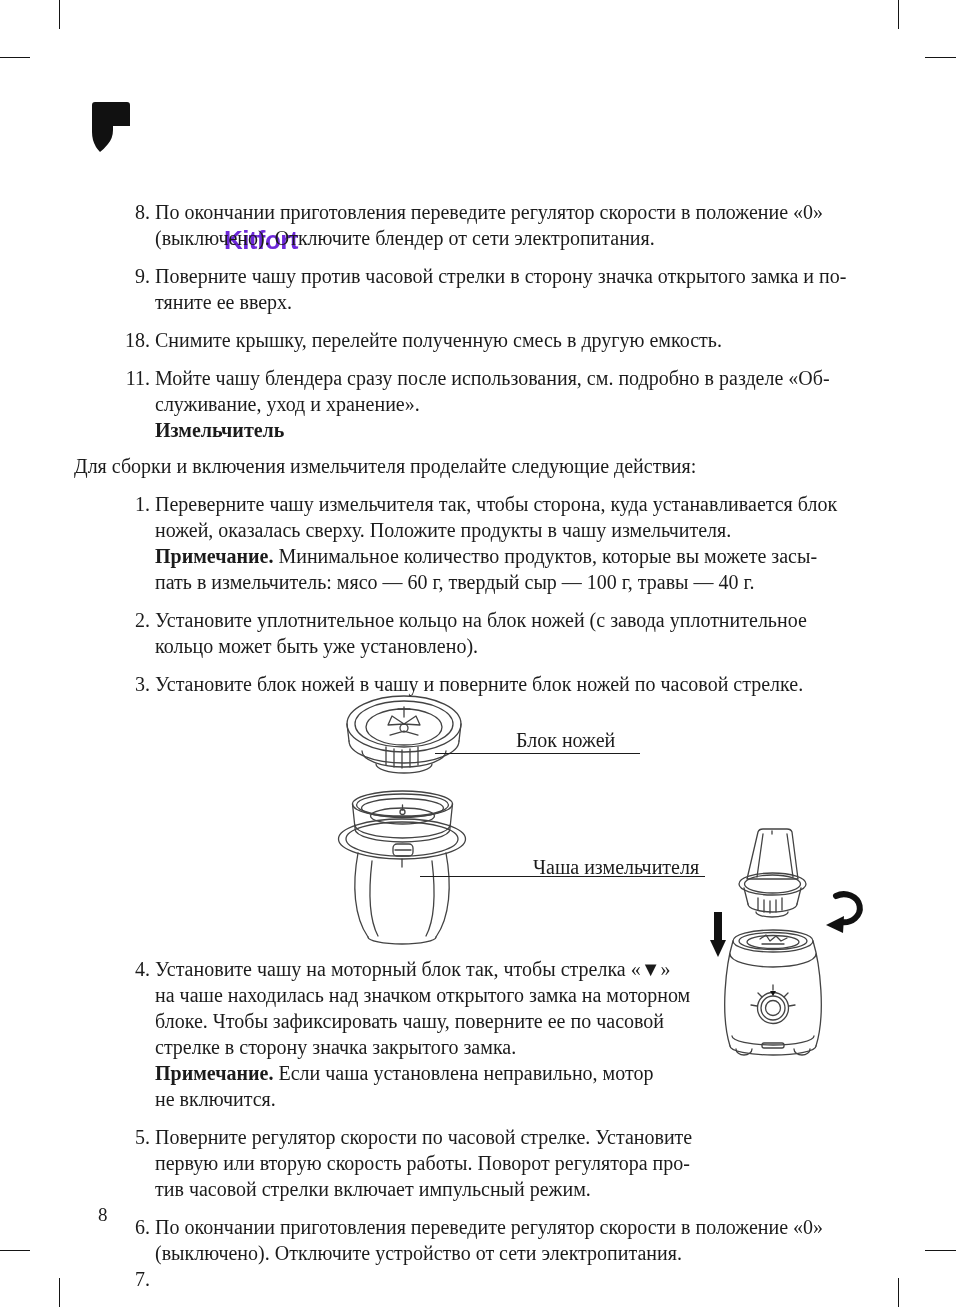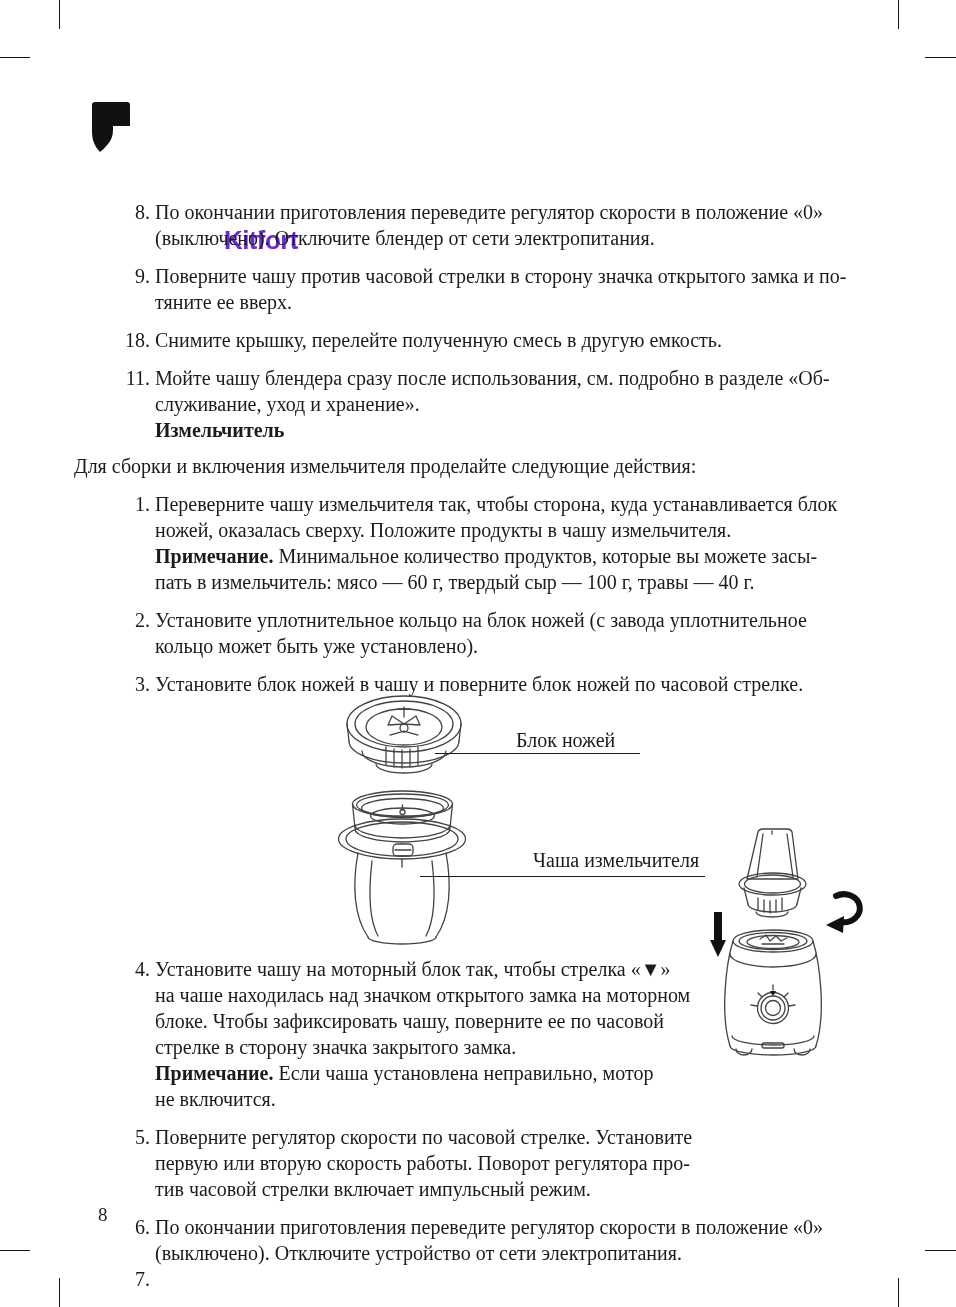--- a/index.html
+++ b/index.html
@@ -141,21 +141,21 @@
           <path d="M63,155 H79"></path>
           <path d="M26,158 C20,190 22,222 36,242"></path>
           <path d="M114,158 C120,190 118,222 104,242"></path>
           <path d="M36,242 a34,7 0 0 0 68,0"></path>
           <path d="M40,166 C36,200 38,226 46,241 M100,166 C104,200 102,226 94,241 M70,164 V172"></path>
         </g>
       </svg>
       <div class="callout-line" style="left:435px;top:56px;width:205px;"></div>
       <div class="callout-label" style="left:516px;top:31px;">Блок ножей</div>
       <div class="callout-line" style="left:420px;top:179px;width:285px;"></div>
-      <div class="callout-label" style="left:533px;top:151px;">Чаша измельчителя</div>
+      <div class="callout-label" style="left:533px;top:158px;">Чаша измельчителя</div>
     </div>
 
     <div>
       <div class="li">
         <span class="num">4.</span>
         <span class="t">Установите чашу на моторный блок так, чтобы стрелка «▼»
 на чаше находилась над значком открытого замка на моторном
 блоке. Чтобы зафиксировать чашу, поверните ее по часовой
 стрелке в сторону значка закрытого замка.</span>
         <div class="note"><span class="note-label">Примечание.</span><span> Если чаша установлена неправильно, мотор

